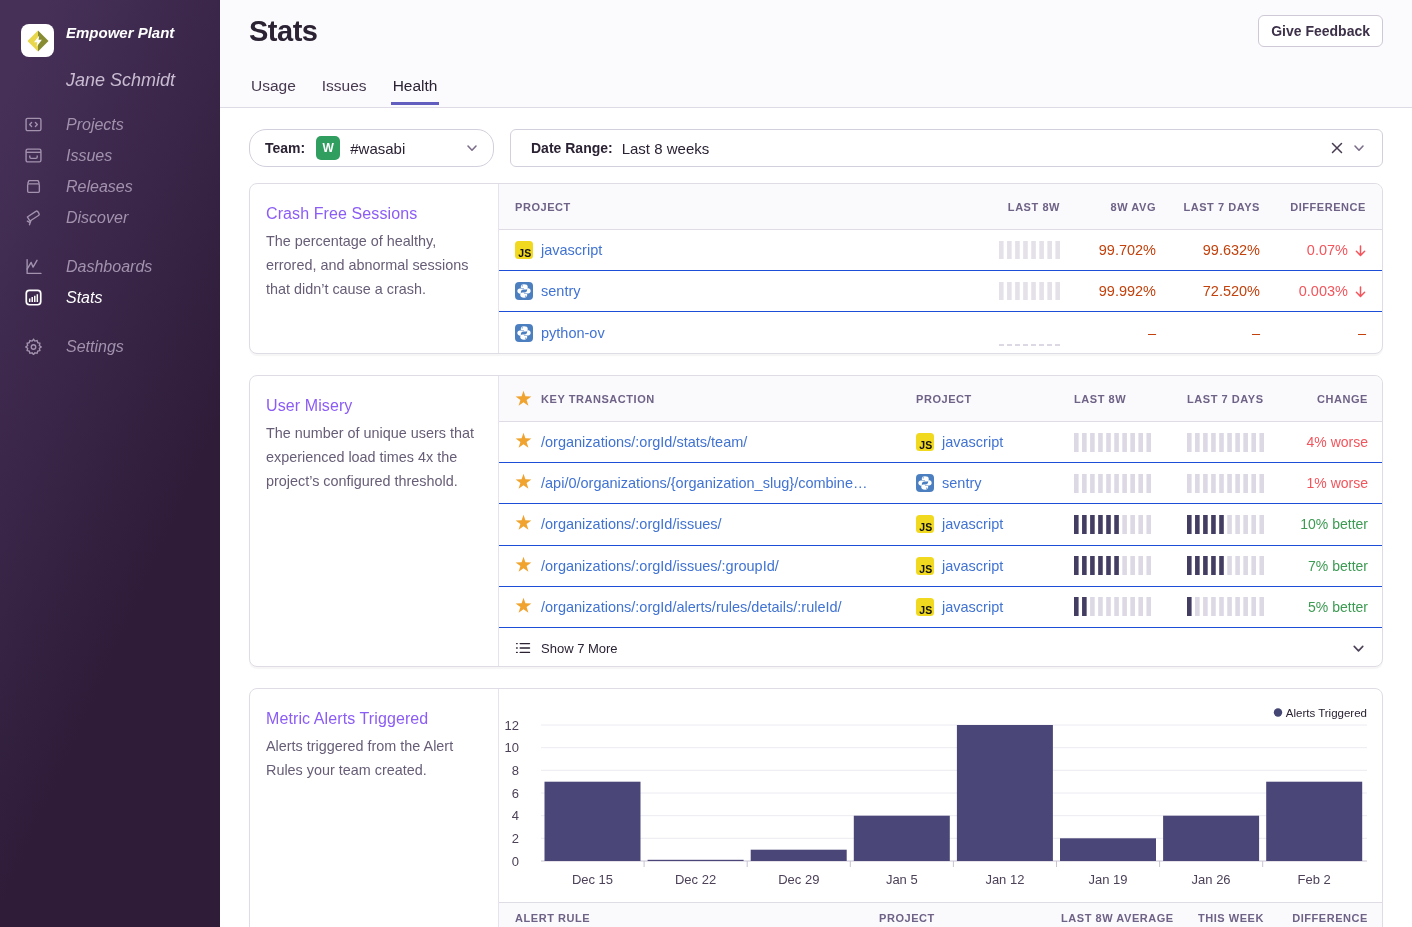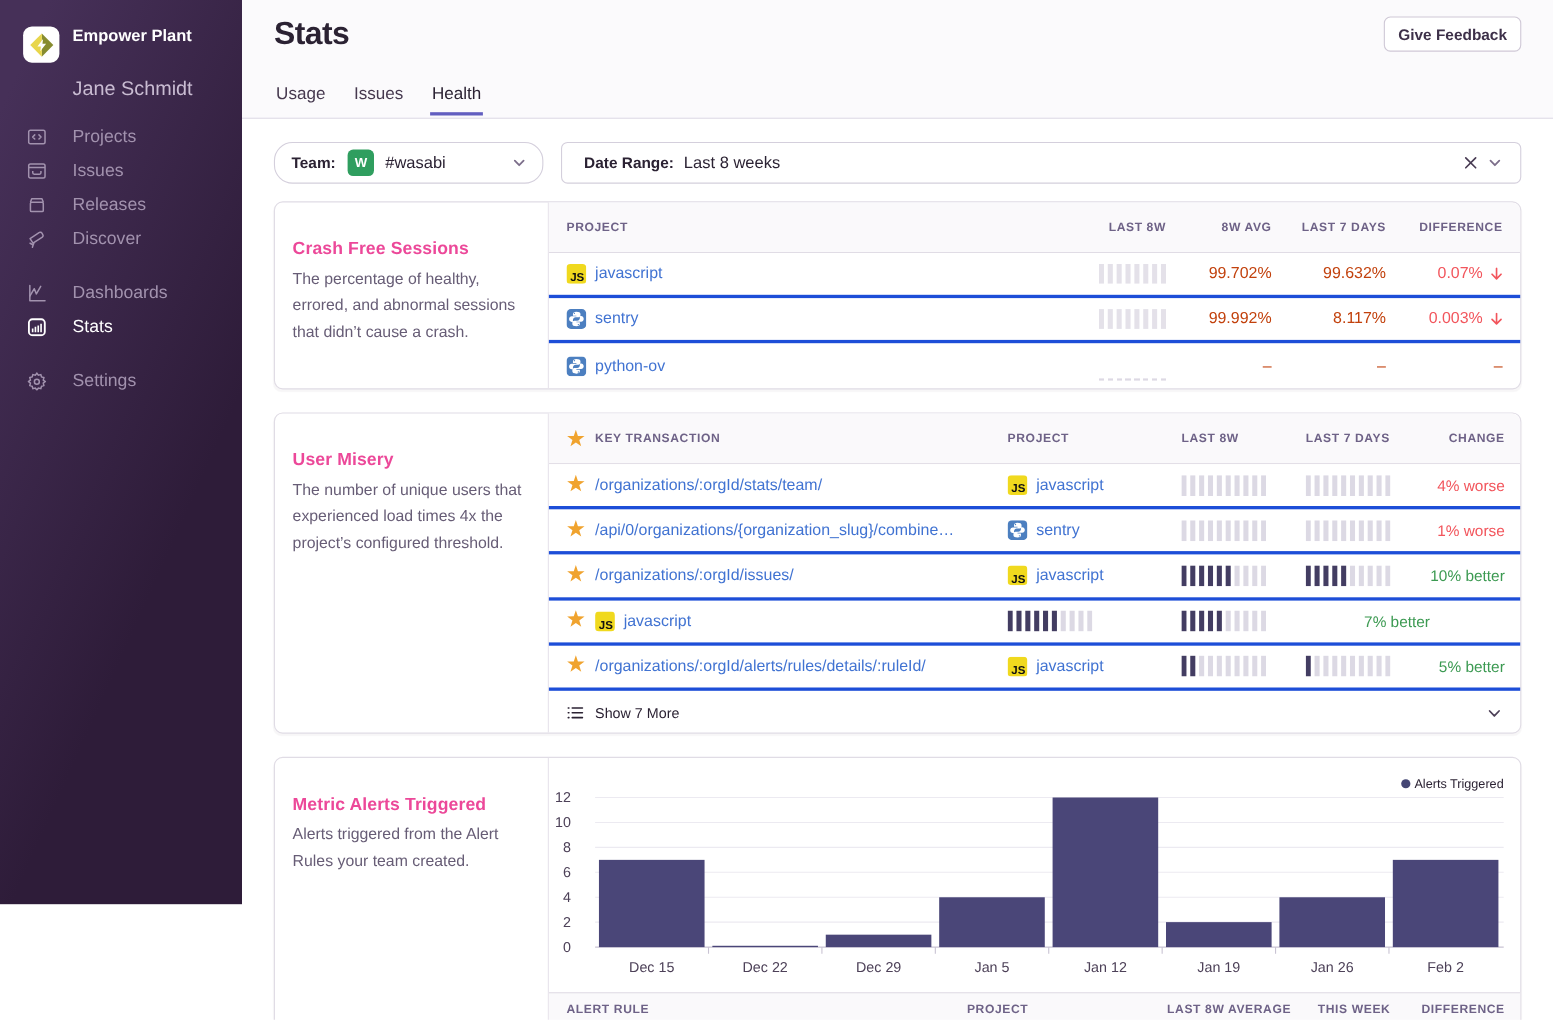--- a/index.html
+++ b/index.html
@@ -1,21 +1,21 @@
 <!DOCTYPE html>
 <html><head>
 <meta charset="utf-8">
 <style>
 * { box-sizing: border-box; margin:0; padding:0; }
 html,body { width:1412px; height:927px; overflow:hidden; }
 body { font-family:"Liberation Sans",sans-serif; color:#2b2233; background:#fff; }
 a { text-decoration:none; }
 
-.sidebar { position:fixed; left:0; top:0; width:220px; height:822px;
-  background:linear-gradient(294.17deg,#2e1c39 35.57%,#463058 92.42%); }
+.sidebar { position:fixed; left:0; top:0; width:220px; height:927px;
+  background:linear-gradient(294.17deg,#2e1c39 35.57%,#463058 92.42%);font-style:italic; }
 .orgrow { display:flex; align-items:flex-start; padding:24px 0 0 21px; }
 .orglogo { width:33px; height:33px; background:#fff; border-radius:8px; display:flex; align-items:center; justify-content:center; flex-shrink:0; }
 .orgtext { margin-left:12px; padding-top:0; }
 .orgname { color:#fff; font-weight:bold; font-size:15px; line-height:17px; }
 .username { color:#c9bcd2; font-size:18px; line-height:17px;margin-top:31px; }
 nav { margin-top:20px; }
 .nav-item { display:flex; align-items:center; height:31px; padding-left:25px; color:#a292ae; font-size:16px; cursor:pointer; }
 .nav-item svg { width:17px; height:17px; margin-right:24px; flex-shrink:0; }
 .nav-item.active { color:#fff; }
 .nav-gap { height:18px; }
@@ -35,26 +35,26 @@
 .fteam .lbl { font-weight:bold; font-size:14px; }
 .teambadge { width:24px; height:24px; border-radius:5px; background:#2f9e5f; color:#fff; font-size:12px; font-weight:bold; display:flex; align-items:center; justify-content:center; margin-left:11px; }
 .fteam .val { margin-left:10px; font-size:15px; flex:1; }
 .fdate { flex:1; padding:0 16px 0 20px; }
 .fdate .lbl { font-weight:bold; font-size:14px; }
 .fdate .val { margin-left:9px; font-size:15px; flex:1; }
 .icx { margin-right:9px; }
 
 .panel { display:flex; border:1px solid #e0dce5; border-radius:8px; margin-bottom:21px; background:#fff; box-shadow:0 2px 1px rgba(43,34,51,0.04); }
 .panel-left { width:249px; border-right:1px solid #e7e3ec; padding:21px 16px 20px 16px; flex-shrink:0; }
-.panel-left h2 { font-size:16px; font-weight:700; color:#ec4899; margin-bottom:6px; letter-spacing:0.1px;margin-top:13px; }
+.panel-left h2 { font-size:16px; font-weight:400; color:#8b5cf6; margin-bottom:6px; letter-spacing:0.1px; }
 .panel-left p { font-size:14.4px; color:#675d76; line-height:24px; }
 .panel-right { flex:1; min-width:0; }
 .thead { display:grid; align-items:center; height:46px; background:#faf9fb; border-bottom:1px solid #e0dce5; border-radius:0 8px 0 0; padding:0 16px;
   font-size:11px; font-weight:bold; color:#6e6287; letter-spacing:0.55px; }
-.trow { display:grid; align-items:center; height:41.2px; border-bottom:3px solid #1d4ed8; padding:0 16px; font-size:14.5px; }
+.trow { display:grid; align-items:center; height:41.2px; border-bottom:1px solid #1d4ed8; padding:0 16px; font-size:14.5px; }
 .trow:last-child { border-bottom:none; }
 .num { text-align:right; color:#c2410c; }
 .red { color:#f2555c; }
 .green { color:#3c9a52; }
 a.plink { color:#4173d2; font-size:14.5px; }
 .pname { display:flex; align-items:center; }
 .pname svg { margin-right:8px; flex-shrink:0; }
 .pname .nm { color:#4173d2; }
 
 .g-crash { grid-template-columns:1fr 110px 96px 104px 106px; }
@@ -215,21 +215,21 @@
                 <rect x="8.06" y="0" width="4.6" height="18" fill="#e4e1e9"></rect>
                 <rect x="16.12" y="0" width="4.6" height="18" fill="#e4e1e9"></rect>
                 <rect x="24.18" y="0" width="4.6" height="18" fill="#e4e1e9"></rect>
                 <rect x="32.24" y="0" width="4.6" height="18" fill="#e4e1e9"></rect>
                 <rect x="40.30" y="0" width="4.6" height="18" fill="#e4e1e9"></rect>
                 <rect x="48.36" y="0" width="4.6" height="18" fill="#e4e1e9"></rect>
                 <rect x="56.42" y="0" width="4.6" height="18" fill="#e4e1e9"></rect>
               </svg>
             </div>
         <div class="num">99.992%</div>
-            <div class="num">8.117%</div>
+            <div class="num">72.520%</div>
             <div class="num red">0.003% <svg class="arrsvg" width="11" height="12" viewBox="0 0 11 12" fill="none" stroke="#f2555c" stroke-width="1.5" stroke-linecap="round" stroke-linejoin="round">
                 <path d="M5.5 1 V10.2 M1.4 6.3 L5.5 10.5 L9.6 6.3"></path>
               </svg></div>
       </div>
       <div class="trow g-crash">
         <div class="pname">
               <svg width="18" height="18" viewBox="0 0 20 20">
                 <rect width="20" height="20" rx="4.5" fill="#4c7fc0"></rect>
                 <path d="M9.9 2.6c-2.1 0-3.4.95-3.4 2.3v1.7h3.5v.7H5.3c-1.5 0-2.7 1.15-2.7 2.8s1.2 2.85 2.7 2.85h1.2v-1.85c0-1.5 1.3-2.75 2.8-2.75h2.7c1.15 0 2.1-.95 2.1-2.1V4.9c0-1.4-1.5-2.3-4.2-2.3z" fill="#fff"></path>
                 <path d="M10.1 17.4c2.1 0 3.4-.95 3.4-2.3v-1.7H10v-.7h4.7c1.5 0 2.7-1.15 2.7-2.8S16.2 7.05 14.7 7.05h-1.2V8.9c0 1.5-1.3 2.75-2.8 2.75H8c-1.15 0-2.1.95-2.1 2.1v1.35c0 1.4 1.5 2.3 4.2 2.3z" fill="#fff"></path>
@@ -390,20 +390,21 @@
                 <rect x="64.40" y="0" width="4.6" height="19" fill="#dcd9e4"></rect>
                 <rect x="72.45" y="0" width="4.6" height="19" fill="#dcd9e4"></rect>
               </svg>
             </div>
         <div class="num green" style="font-size:14px">10% better</div>
       </div>
       <div class="trow g-mis">
         <div><svg class="star" width="17" height="17" viewBox="0 0 17 17">
                 <polygon points="8.5,0.7 10.4,6.3 16.4,6.4 11.6,10.0 13.4,15.7 8.5,12.3 3.6,15.7 5.4,10.0 0.6,6.4 6.6,6.3" fill="#f0a32e"></polygon>
               </svg></div>
+        <div class="ellip"><a class="plink">/organizations/:orgId/issues/:groupId/</a></div>
         <div class="pname">
               <svg width="18" height="18" viewBox="0 0 18 18">
                 <rect width="18" height="18" rx="3.5" fill="#f0d91e"></rect>
                 <text x="16.2" y="15.6" font-size="10.5" font-weight="bold" fill="#111" text-anchor="end" font-family="Liberation Sans">JS</text>
               </svg>
               <span class="nm">javascript</span>
             </div>
         <div class="sparkleft">
               <svg width="77" height="19" viewBox="0 0 77 19">
                 <rect x="0.00" y="0" width="4.6" height="19" fill="#433d62"></rect>

